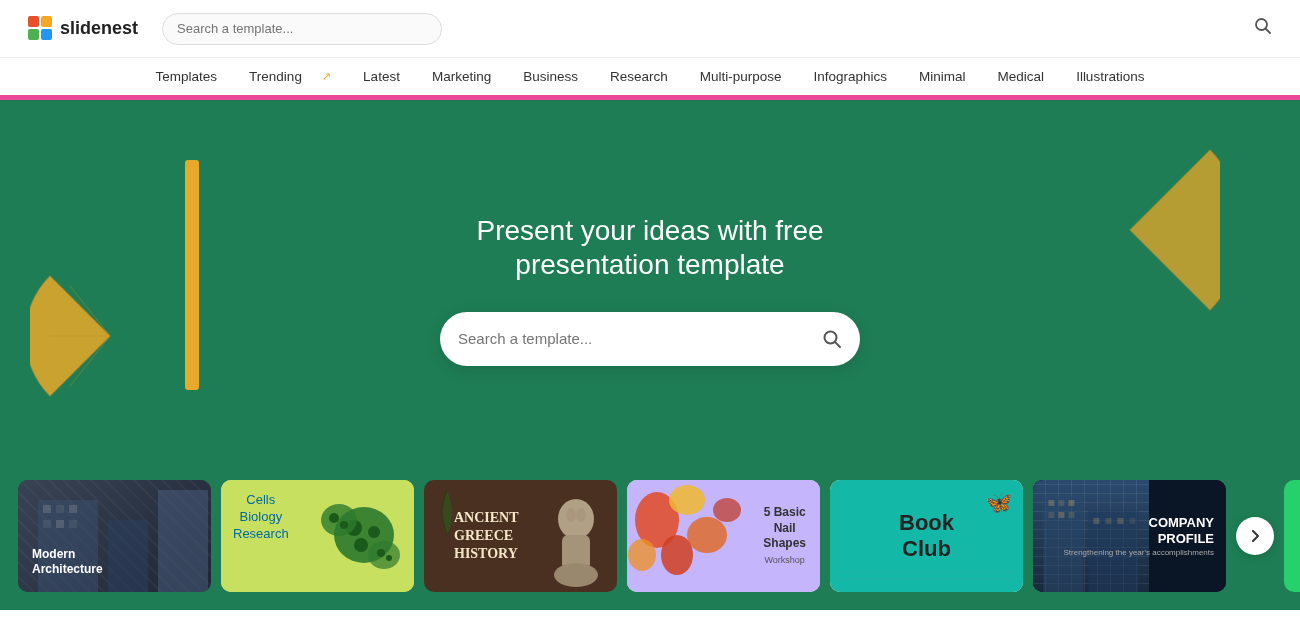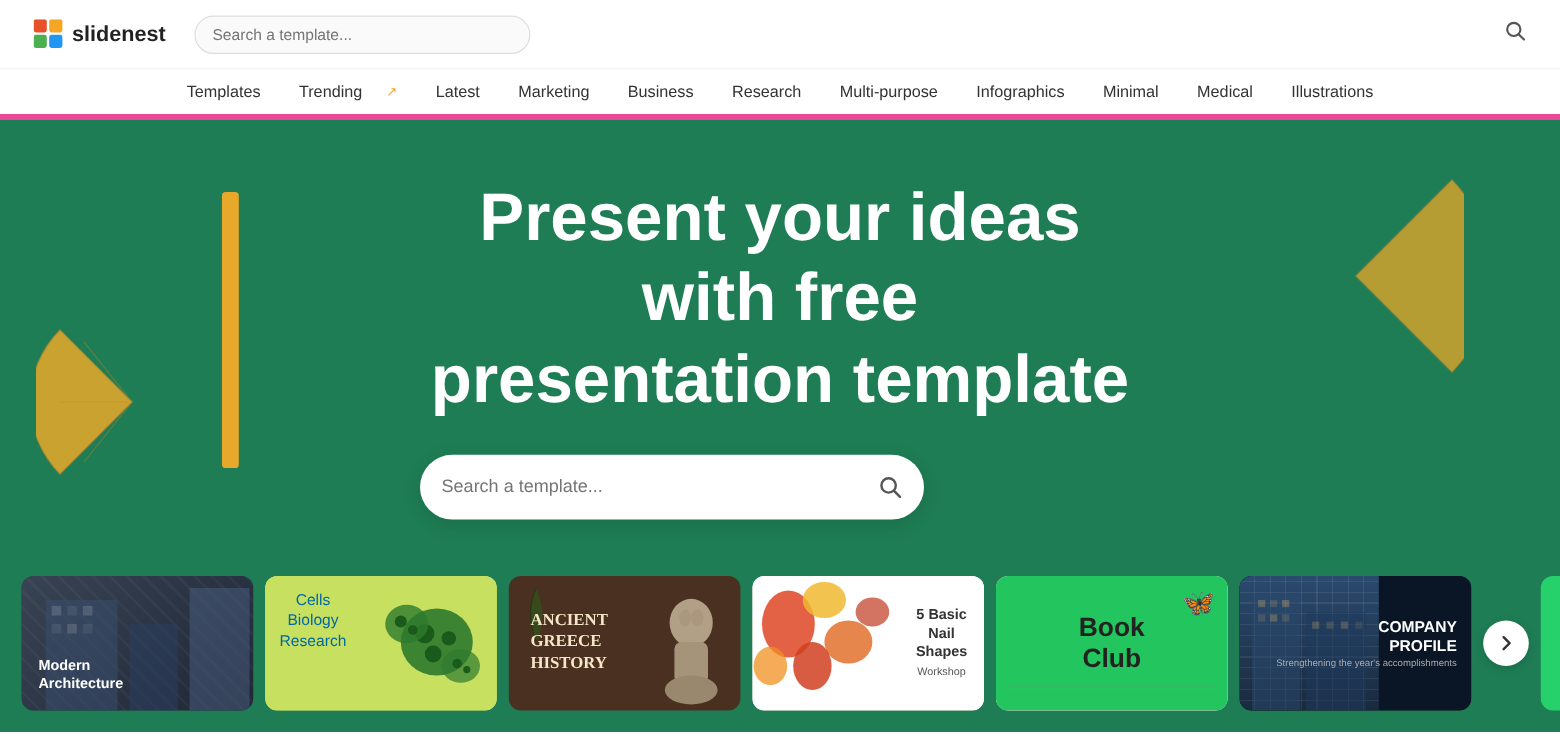--- a/index.html
+++ b/index.html
@@ -83,22 +83,22 @@
       align-items: center;
       justify-content: center;
       overflow: hidden;
     }
     #hero-text {
       text-align: center;
       z-index: 2;
       position: relative;
     }
     #hero-title {
-      font-size: 56px;
-      font-weight: 700;
+      font-size: 28px;
+      font-weight: 400;
       color: #fff;
       line-height: 1.2;
       max-width: 600px;
     }
     #hero-search-wrap {
       margin-top: 30px;
       display: flex;
       align-items: center;
       background: #fff;
       border-radius: 50px;
@@ -207,21 +207,21 @@
       font-size: 13px;
       font-weight: 400;
       line-height: 1.3;
       z-index: 2;
       text-align: center;
     }
     
     .card-3 { background: #4a3020; }
     .card-3-text {
       position: absolute;
-      left: 18px;
+      left: 30px;
       top: 50%;
       transform: translateY(-50%);
       color: #f5e6c8;
       font-size: 14px;
       font-weight: 800;
       line-height: 1.3;
       z-index: 2;
       text-transform: uppercase;
       font-family: Georgia, serif;
     }
@@ -469,36 +469,36 @@
         <ellipse cx="32" cy="22" rx="18" ry="20" fill="#d4c4a8"></ellipse>
         <rect x="18" y="38" width="28" height="35" rx="6" fill="#c4b498"></rect>
         <ellipse cx="32" cy="78" rx="22" ry="12" fill="#b4a488"></ellipse>
         <ellipse cx="27" cy="18" rx="5" ry="7" fill="#c4b498" opacity="0.6"></ellipse>
         <ellipse cx="37" cy="18" rx="5" ry="7" fill="#c4b498" opacity="0.6"></ellipse>
       </svg>
     </div>
   </div>
 
   <div class="card card-4">
-    <div class="card-inner" style="background:#ffffff;">
+    <div class="card-inner" style="background:#c4b5fd;">
 
       <svg style="position:absolute;inset:0;width:100%;height:100%" viewBox="0 0 193 112">
         <ellipse cx="30" cy="40" rx="22" ry="28" fill="#e05030" opacity="0.9"></ellipse>
         <ellipse cx="60" cy="20" rx="18" ry="15" fill="#f0b830" opacity="0.85"></ellipse>
         <ellipse cx="80" cy="55" rx="20" ry="18" fill="#e06820" opacity="0.8"></ellipse>
         <ellipse cx="50" cy="75" rx="16" ry="20" fill="#d04020" opacity="0.85"></ellipse>
         <ellipse cx="15" cy="75" rx="14" ry="16" fill="#f09020" opacity="0.75"></ellipse>
         <ellipse cx="100" cy="30" rx="14" ry="12" fill="#c03820" opacity="0.7"></ellipse>
       </svg>
       <div class="card-4-text">5 Basic<br>Nail<br>Shapes<br><span style="font-size:9px;font-weight:400;color:#555">Workshop</span></div>
     </div>
   </div>
 
   <div class="card card-5">
-    <div class="card-inner" style="background:#22c55e;">
+    <div class="card-inner" style="background:#14b8a6;">
       <div class="card-5-text">Book<br>Club</div>
 
       <span class="book-butterfly">🦋</span>
 
       <svg style="position:absolute;bottom:5px;left:10px;right:10px;opacity:0.15" viewBox="0 0 173 20">
         <line x1="0" y1="5" x2="173" y2="5" stroke="#888" stroke-width="1"></line>
         <line x1="0" y1="12" x2="173" y2="12" stroke="#888" stroke-width="1"></line>
       </svg>
     </div>
   </div>

